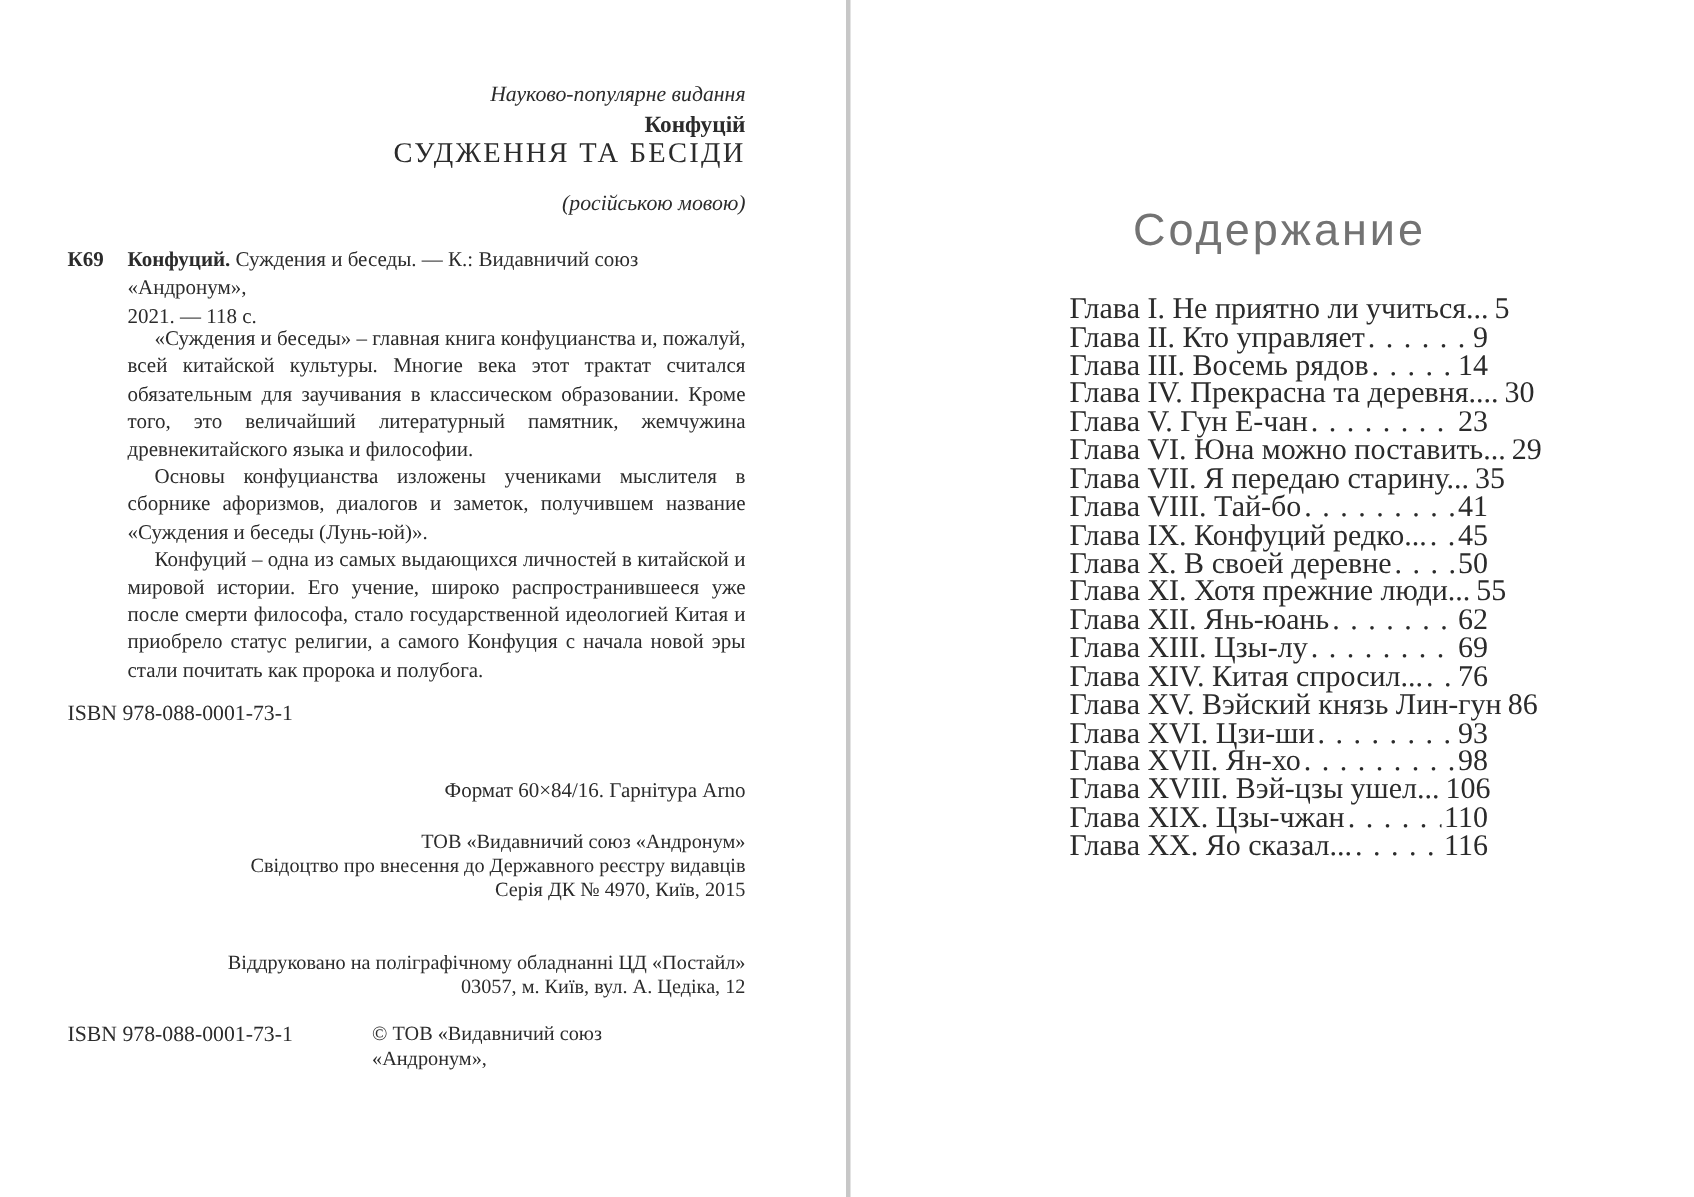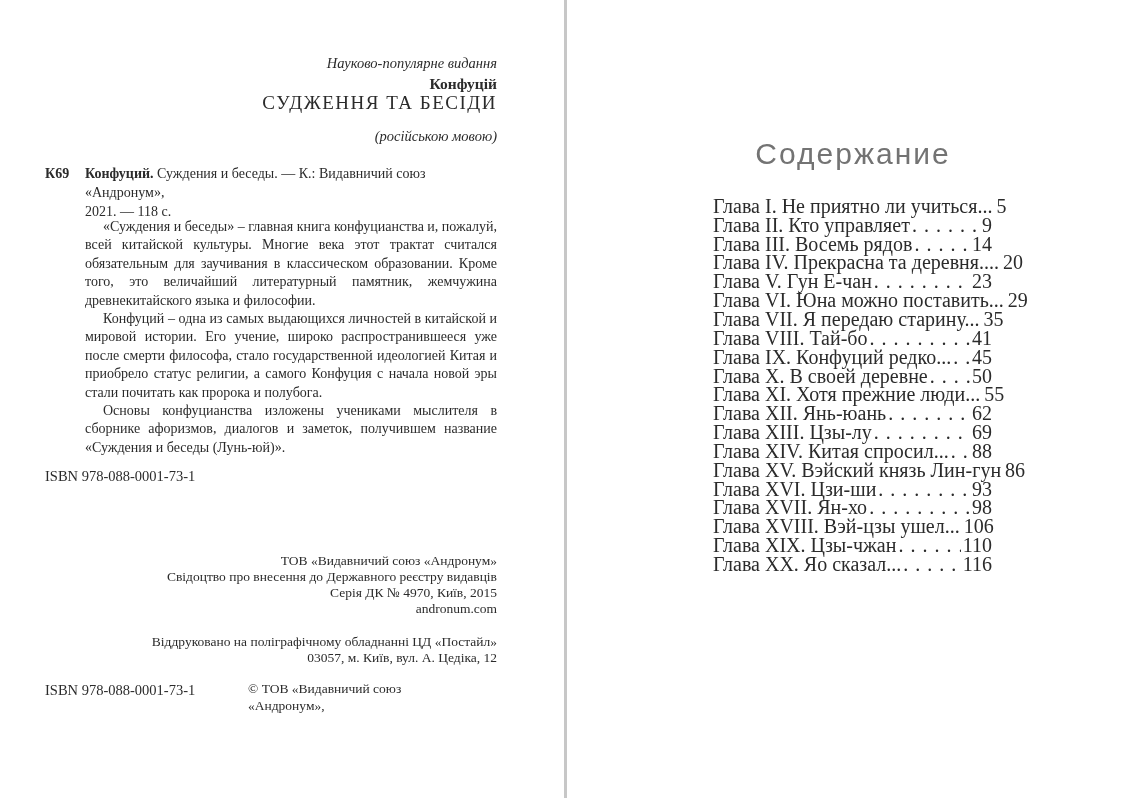--- a/index.html
+++ b/index.html
@@ -122,32 +122,32 @@
   <div class="centered lang-note">(російською мовою)</div>
 
   <div class="catalog">
     <span class="catalog-code">К69</span>
     <span class="catalog-author">Конфуций.</span><span> Суждения и беседы. — К.: Видавничий союз «Андронум»,</span><br>
     <span>2021. — 118 с.</span>
   </div>
 
   <div class="annotation">
     <p>«Суждения и беседы» – главная книга конфуцианства и, пожалуй, всей китайской культуры. Многие века этот трактат считался обязательным для заучивания в классическом образовании. Кроме того, это величайший литературный памятник, жемчужина древнекитайского языка и философии.</p>
+    <p>Основы конфуцианства изложены учениками мыслителя в сборнике афоризмов, диалогов и заметок, получившем название «Суждения и беседы (Лунь-юй)».</p>
     <p>Конфуций – одна из самых выдающихся личностей в китайской и мировой истории. Его учение, широко распространившееся уже после смерти философа, стало государственной идеологией Китая и приобрело статус религии, а самого Конфуция с начала новой эры стали почитать как пророка и полубога.</p>
-    <p>Основы конфуцианства изложены учениками мыслителя в сборнике афоризмов, диалогов и заметок, получившем название «Суждения и беседы (Лунь-юй)».</p>
   </div>
 
   <div class="isbn-mid">ISBN 978-088-0001-73-1</div>
 
+  <div class="centered format-line">Формат 60×84/16. Гарнітура Arno</div>
 
   <div class="centered publisher-block">
     <div>ТОВ «Видавничий союз «Андронум»</div>
     <div>Свідоцтво про внесення до Державного реєстру видавців</div>
     <div>Серія ДК № 4970, Київ, 2015</div>
-    <div>andronum.com</div>
   </div>
 
   <div class="centered print-block">
     <div>Віддруковано на поліграфічному обладнанні ЦД «Постайл»</div>
     <div>03057, м. Київ, вул. А. Цедіка, 12</div>
   </div>
 
   <div class="isbn-footer">ISBN 978-088-0001-73-1</div>
 
   <div class="copyright">
@@ -173,21 +173,21 @@
 
   <div class="toc-row">
     <span class="toc-title">Глава III. Восемь рядов</span>
     <span class="toc-leader">. . . . . . . . . . . . . . . . . . . . . . . . . . . . . . . . . . . . . . . . . . . . . . . . . . . . . . . . . . . .</span>
     <span class="toc-page">14</span>
   </div>
 
   <div class="toc-row">
     <span class="toc-title">Глава IV. Прекрасна та деревня....</span>
     <span class="toc-leader">. . . . . . . . . . . . . . . . . . . . . . . . . . . . . . . . . . . . . . . . . . . . . . . . . . . . . . . . . . . .</span>
-    <span class="toc-page">20</span>
+    <span class="toc-page">30</span>
   </div>
 
   <div class="toc-row">
     <span class="toc-title">Глава V. Гун Е-чан</span>
     <span class="toc-leader">. . . . . . . . . . . . . . . . . . . . . . . . . . . . . . . . . . . . . . . . . . . . . . . . . . . . . . . . . . . .</span>
     <span class="toc-page">23</span>
   </div>
 
   <div class="toc-row">
     <span class="toc-title">Глава VI. Юна можно поставить...</span>
@@ -233,21 +233,21 @@
 
   <div class="toc-row">
     <span class="toc-title">Глава XIII. Цзы-лу</span>
     <span class="toc-leader">. . . . . . . . . . . . . . . . . . . . . . . . . . . . . . . . . . . . . . . . . . . . . . . . . . . . . . . . . . . .</span>
     <span class="toc-page">69</span>
   </div>
 
   <div class="toc-row">
     <span class="toc-title">Глава XIV. Китая спросил...</span>
     <span class="toc-leader">. . . . . . . . . . . . . . . . . . . . . . . . . . . . . . . . . . . . . . . . . . . . . . . . . . . . . . . . . . . .</span>
-    <span class="toc-page">88</span>
+    <span class="toc-page">76</span>
   </div>
 
   <div class="toc-row">
     <span class="toc-title">Глава XV. Вэйский князь Лин-гун</span>
     <span class="toc-leader">. . . . . . . . . . . . . . . . . . . . . . . . . . . . . . . . . . . . . . . . . . . . . . . . . . . . . . . . . . . .</span>
     <span class="toc-page">86</span>
   </div>
 
   <div class="toc-row">
     <span class="toc-title">Глава XVI. Цзи-ши</span>

